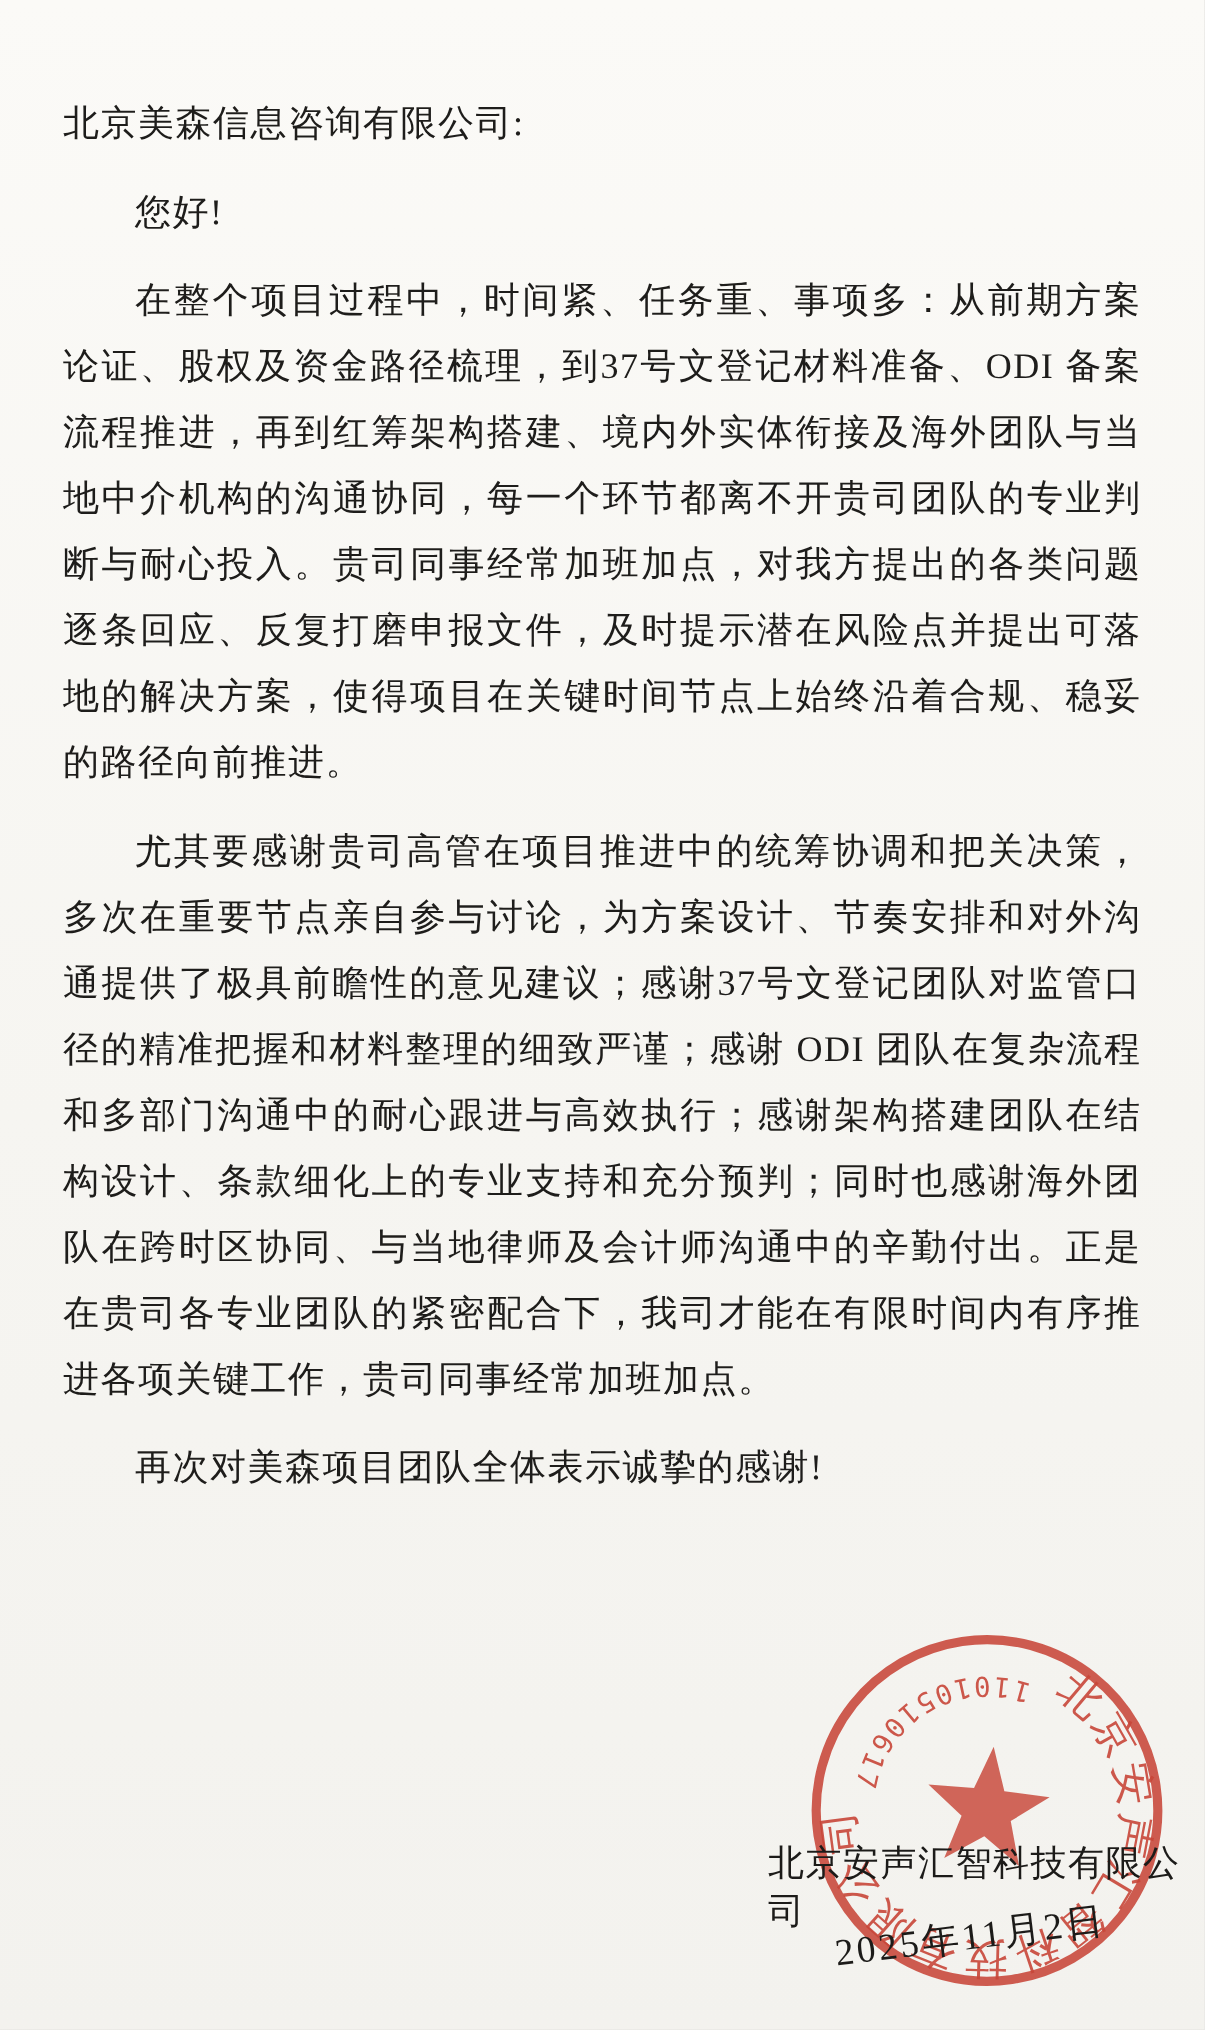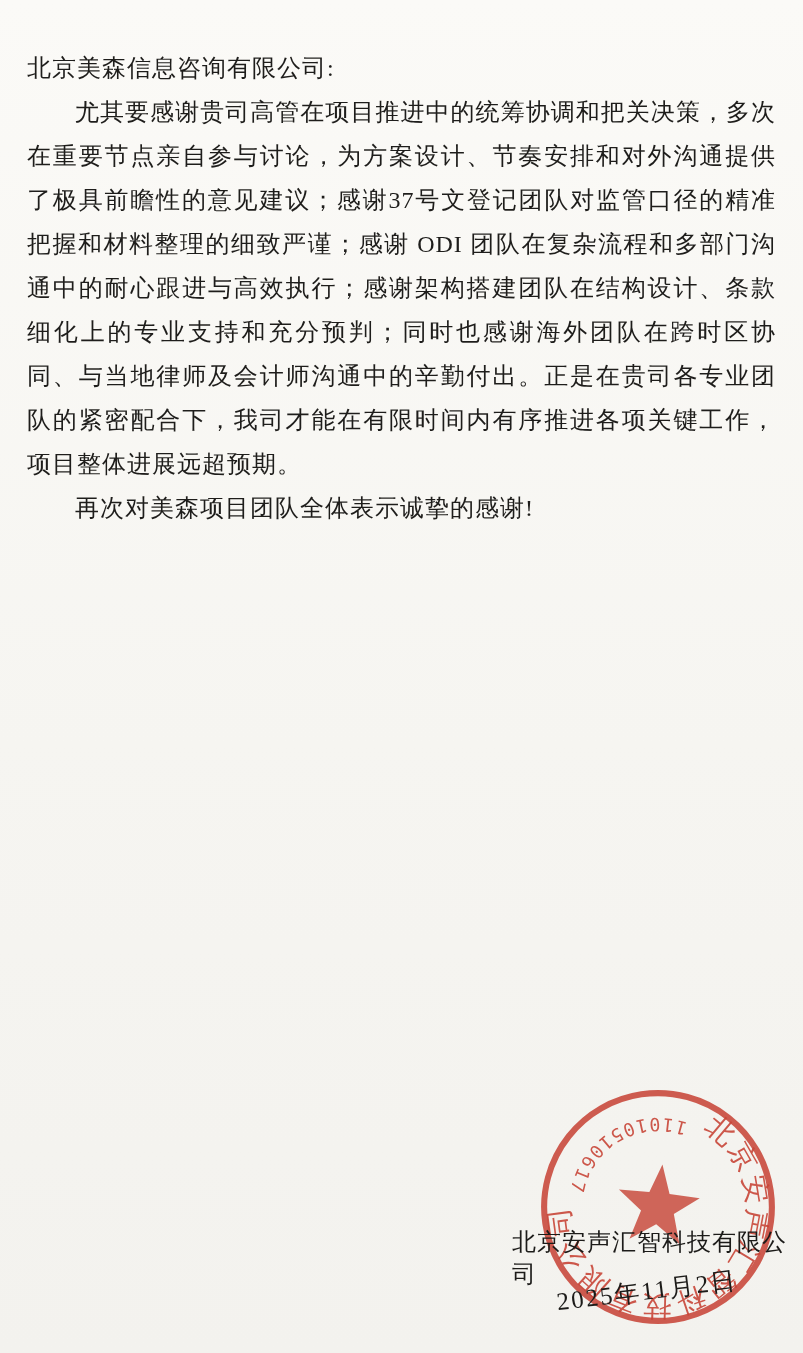--- a/index.html
+++ b/index.html
@@ -13,21 +13,21 @@
     color:#1e1d1b;
   }
   .letter{
     position:absolute;
     left:27px;right:27px;top:46px;
     font-size:24px;
     line-height:44px;
     letter-spacing:1px;
     text-align:justify;
   }
-  .letter p{margin:0;}
+  .letter p{margin:15px;}
   .recipient{text-indent:0;}
   .indent{text-indent:2em;}
   .signature-company{
     position:absolute;
     left:512px;top:1226px;
     width:280px;
     font-size:24px;
     letter-spacing:1px;
     color:#1c1b19;
     z-index:3;
@@ -53,21 +53,23 @@
   }
   .seal svg{display:block;width:100%;height:100%;}
 </style>
 </head>
 <body>
 
 <div class="page">
 
   <div class="letter">
     <p class="recipient">北京美森信息咨询有限公司:</p>
-      <p class="indent">尤其要感谢贵司高管在项目推进中的统筹协调和把关决策，多次在重要节点亲自参与讨论，为方案设计、节奏安排和对外沟通提供了极具前瞻性的意见建议；感谢37号文登记团队对监管口径的精准把握和材料整理的细致严谨；感谢 ODI 团队在复杂流程和多部门沟通中的耐心跟进与高效执行；感谢架构搭建团队在结构设计、条款细化上的专业支持和充分预判；同时也感谢海外团队在跨时区协同、与当地律师及会计师沟通中的辛勤付出。正是在贵司各专业团队的紧密配合下，我司才能在有限时间内有序推进各项关键工作，项目整体进展远超预期。</p>
+    <p class="indent">您好!</p>
+      <p class="indent">在整个项目过程中，时间紧、任务重、事项多：从前期方案论证、股权及资金路径梳理，到37号文登记材料准备、ODI 备案流程推进，再到红筹架构搭建、境内外实体衔接及海外团队与当地中介机构的沟通协同，每一个环节都离不开贵司团队的专业判断与耐心投入。贵司同事经常加班加点，对我方提出的各类问题逐条回应、反复打磨申报文件，及时提示潜在风险点并提出可落地的解决方案，使得项目在关键时间节点上始终沿着合规、稳妥的路径向前推进。</p>
+      <p class="indent">尤其要感谢贵司高管在项目推进中的统筹协调和把关决策，多次在重要节点亲自参与讨论，为方案设计、节奏安排和对外沟通提供了极具前瞻性的意见建议；感谢37号文登记团队对监管口径的精准把握和材料整理的细致严谨；感谢 ODI 团队在复杂流程和多部门沟通中的耐心跟进与高效执行；感谢架构搭建团队在结构设计、条款细化上的专业支持和充分预判；同时也感谢海外团队在跨时区协同、与当地律师及会计师沟通中的辛勤付出。正是在贵司各专业团队的紧密配合下，我司才能在有限时间内有序推进各项关键工作，贵司同事经常加班加点。</p>
       <p class="indent">再次对美森项目团队全体表示诚挚的感谢!</p>
 
   </div>
 
   <div class="seal">
     <svg viewBox="0 0 240 240" xmlns="http://www.w3.org/2000/svg">
       <g transform="rotate(150 120 120)" fill="none">
         <circle cx="120" cy="120" r="112" stroke="#c5392b" stroke-width="6" opacity="0.88"></circle>
         <path id="arc-company" d="M 43.8,164 A 88,88 0 1 1 196.2,164" fill="none"></path>
         <path id="arc-number" d="M 52,175 A 87,87 0 0 0 188,175" fill="none"></path>

